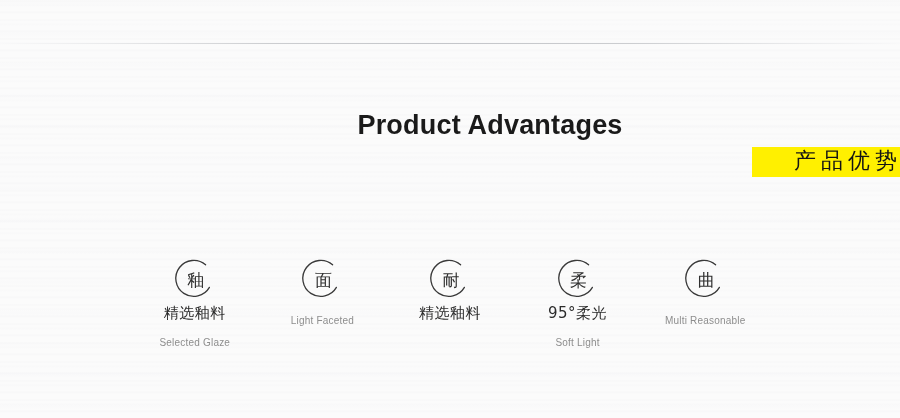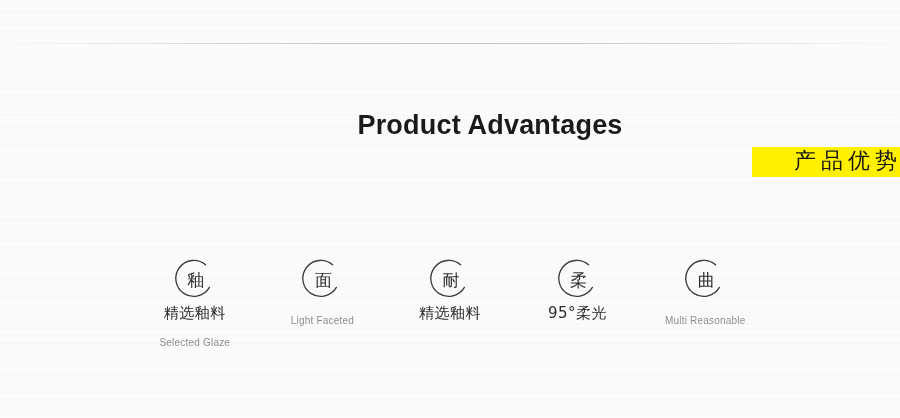--- a/index.html
+++ b/index.html
@@ -200,20 +200,21 @@
   </div>
 
   <div class="feature">
     <div class="feature-icon">
       <svg viewBox="0 0 44 44" xmlns="http://www.w3.org/2000/svg" aria-hidden="true">
         <path d="M 32.6 6.8 A 18 18 0 1 0 36.4 29.4" fill="none" stroke="#3a3a3a" stroke-width="1.3" stroke-linecap="round"></path>
       </svg>
       <span class="glyph">柔</span>
     </div>
     <div class="feature-label-cn">95°柔光</div>
+    <div class="feature-label-en">Soft Light</div>
   </div>
 
   <div class="feature">
     <div class="feature-icon">
       <svg viewBox="0 0 44 44" xmlns="http://www.w3.org/2000/svg" aria-hidden="true">
         <path d="M 32.6 6.8 A 18 18 0 1 0 36.4 29.4" fill="none" stroke="#3a3a3a" stroke-width="1.3" stroke-linecap="round"></path>
       </svg>
       <span class="glyph">曲</span>
     </div>
     <div class="feature-label-en">Multi Reasonable</div>

